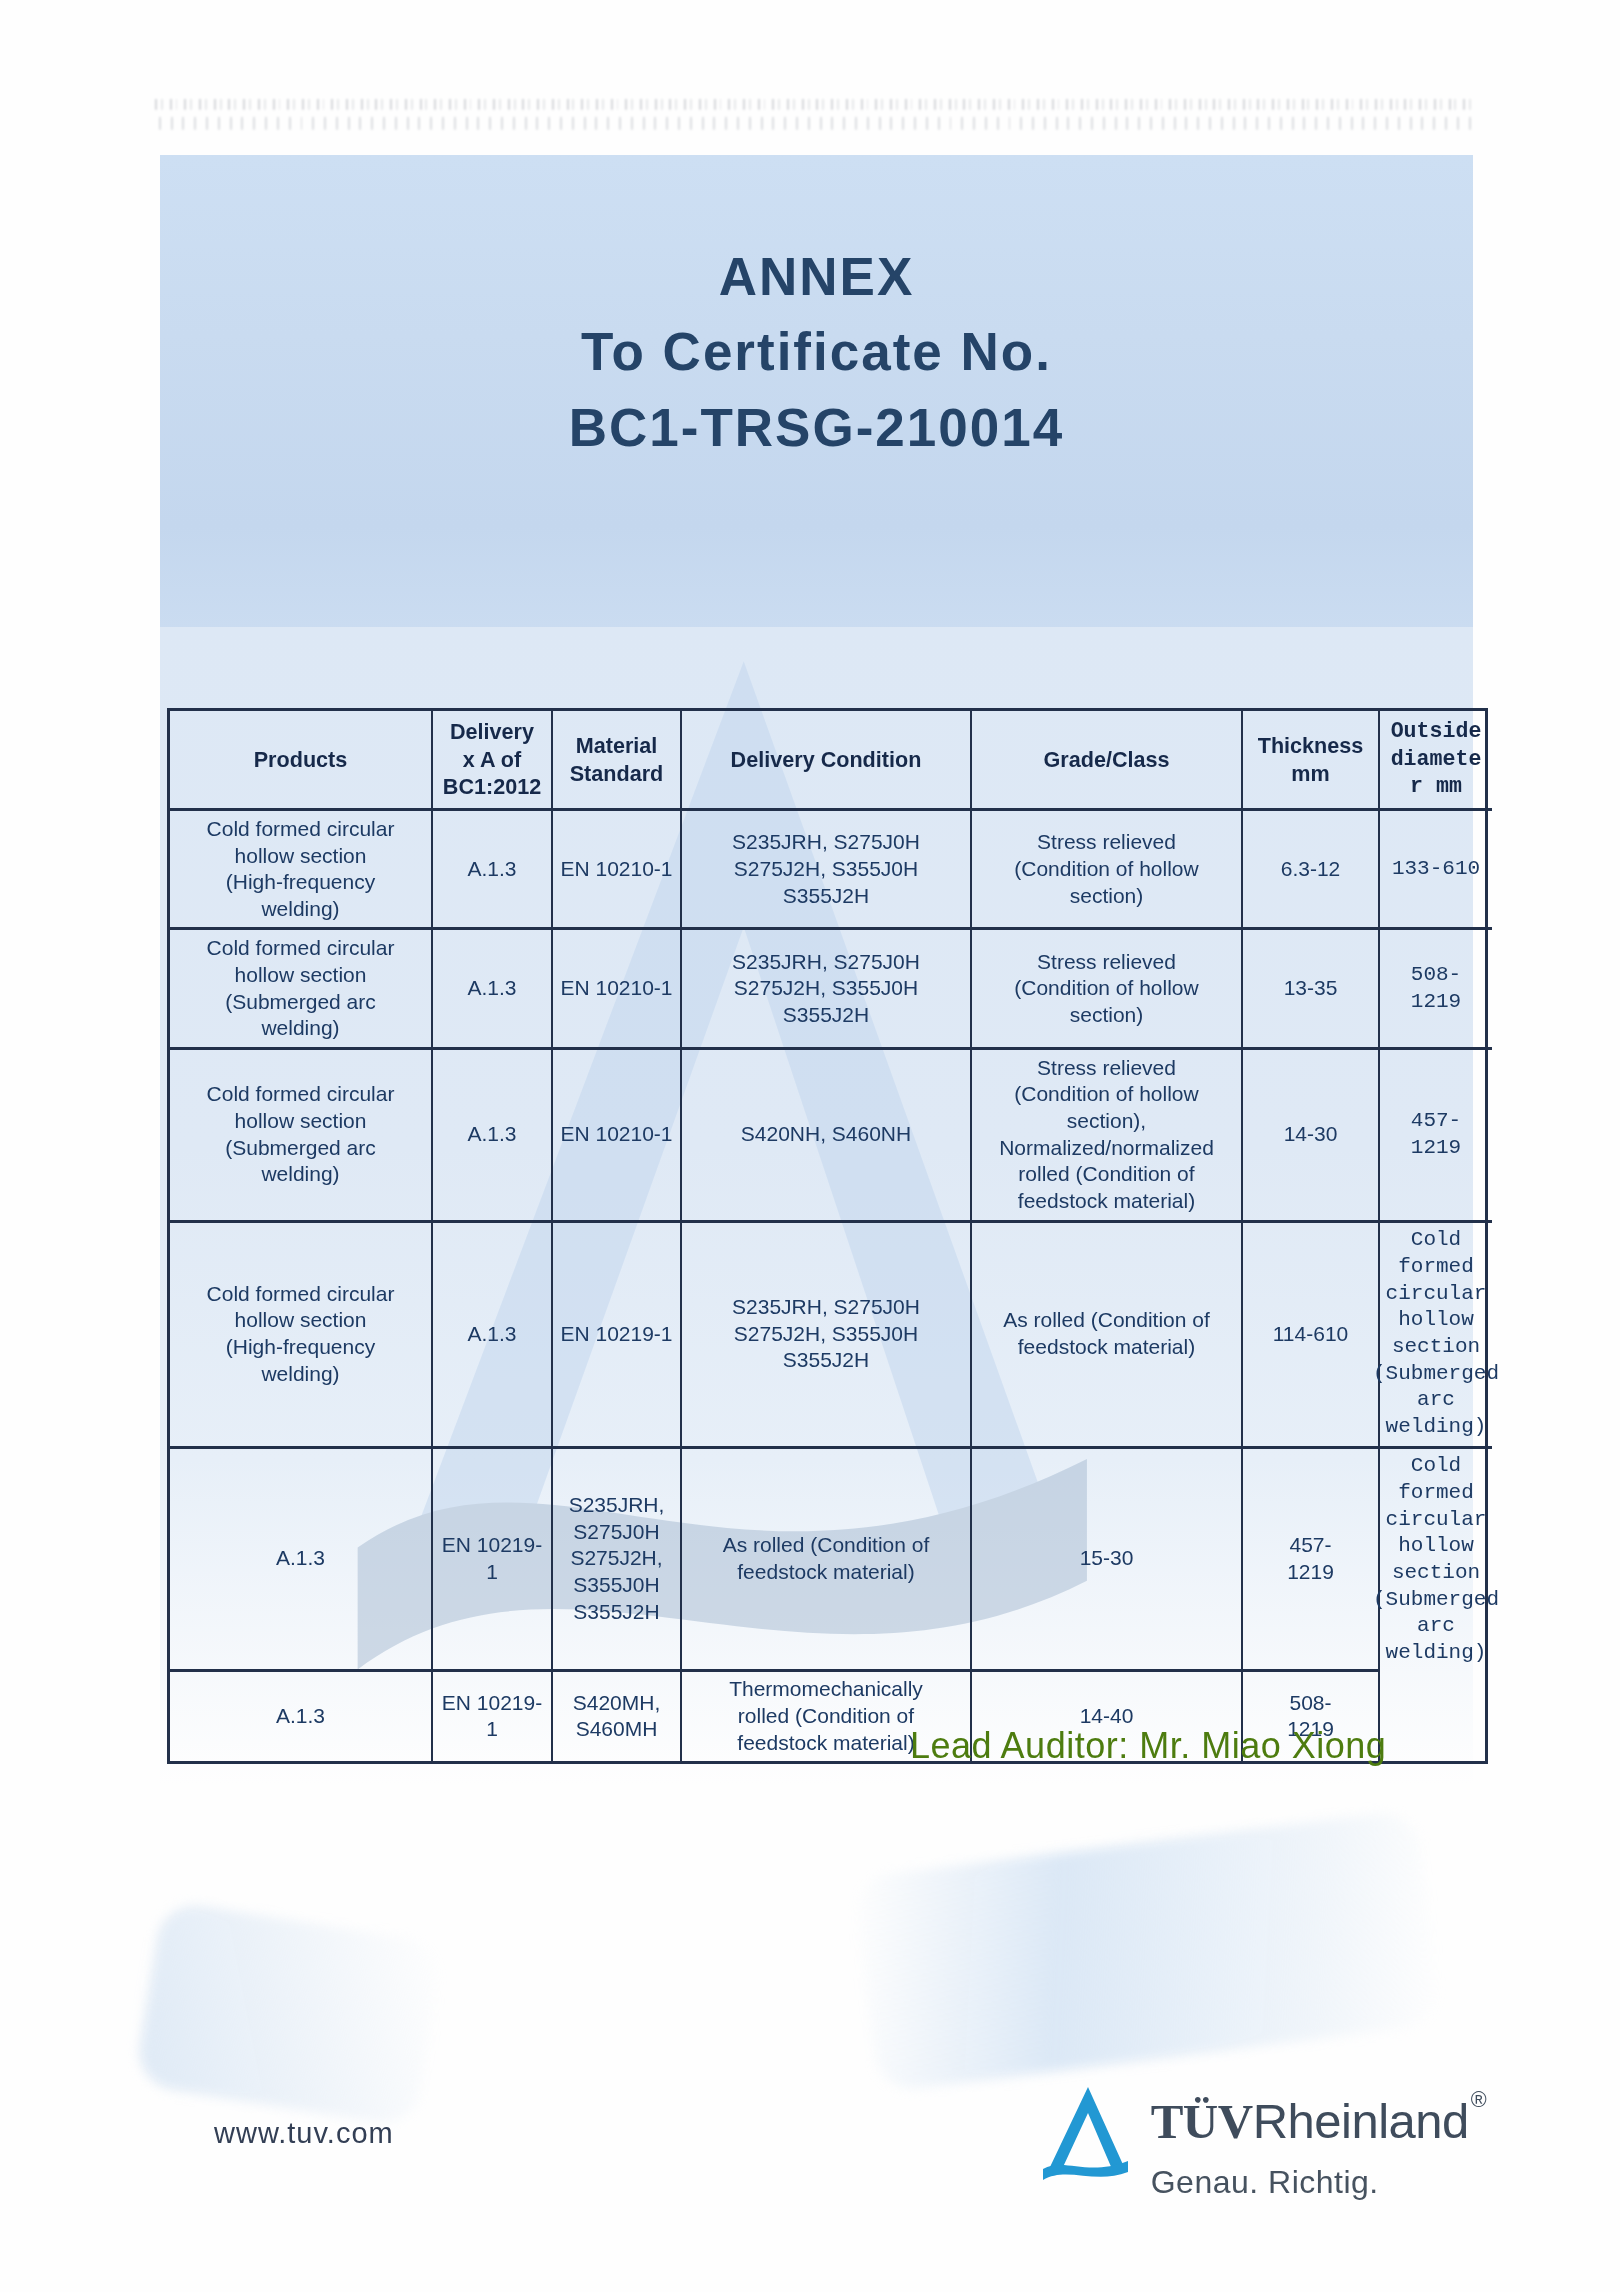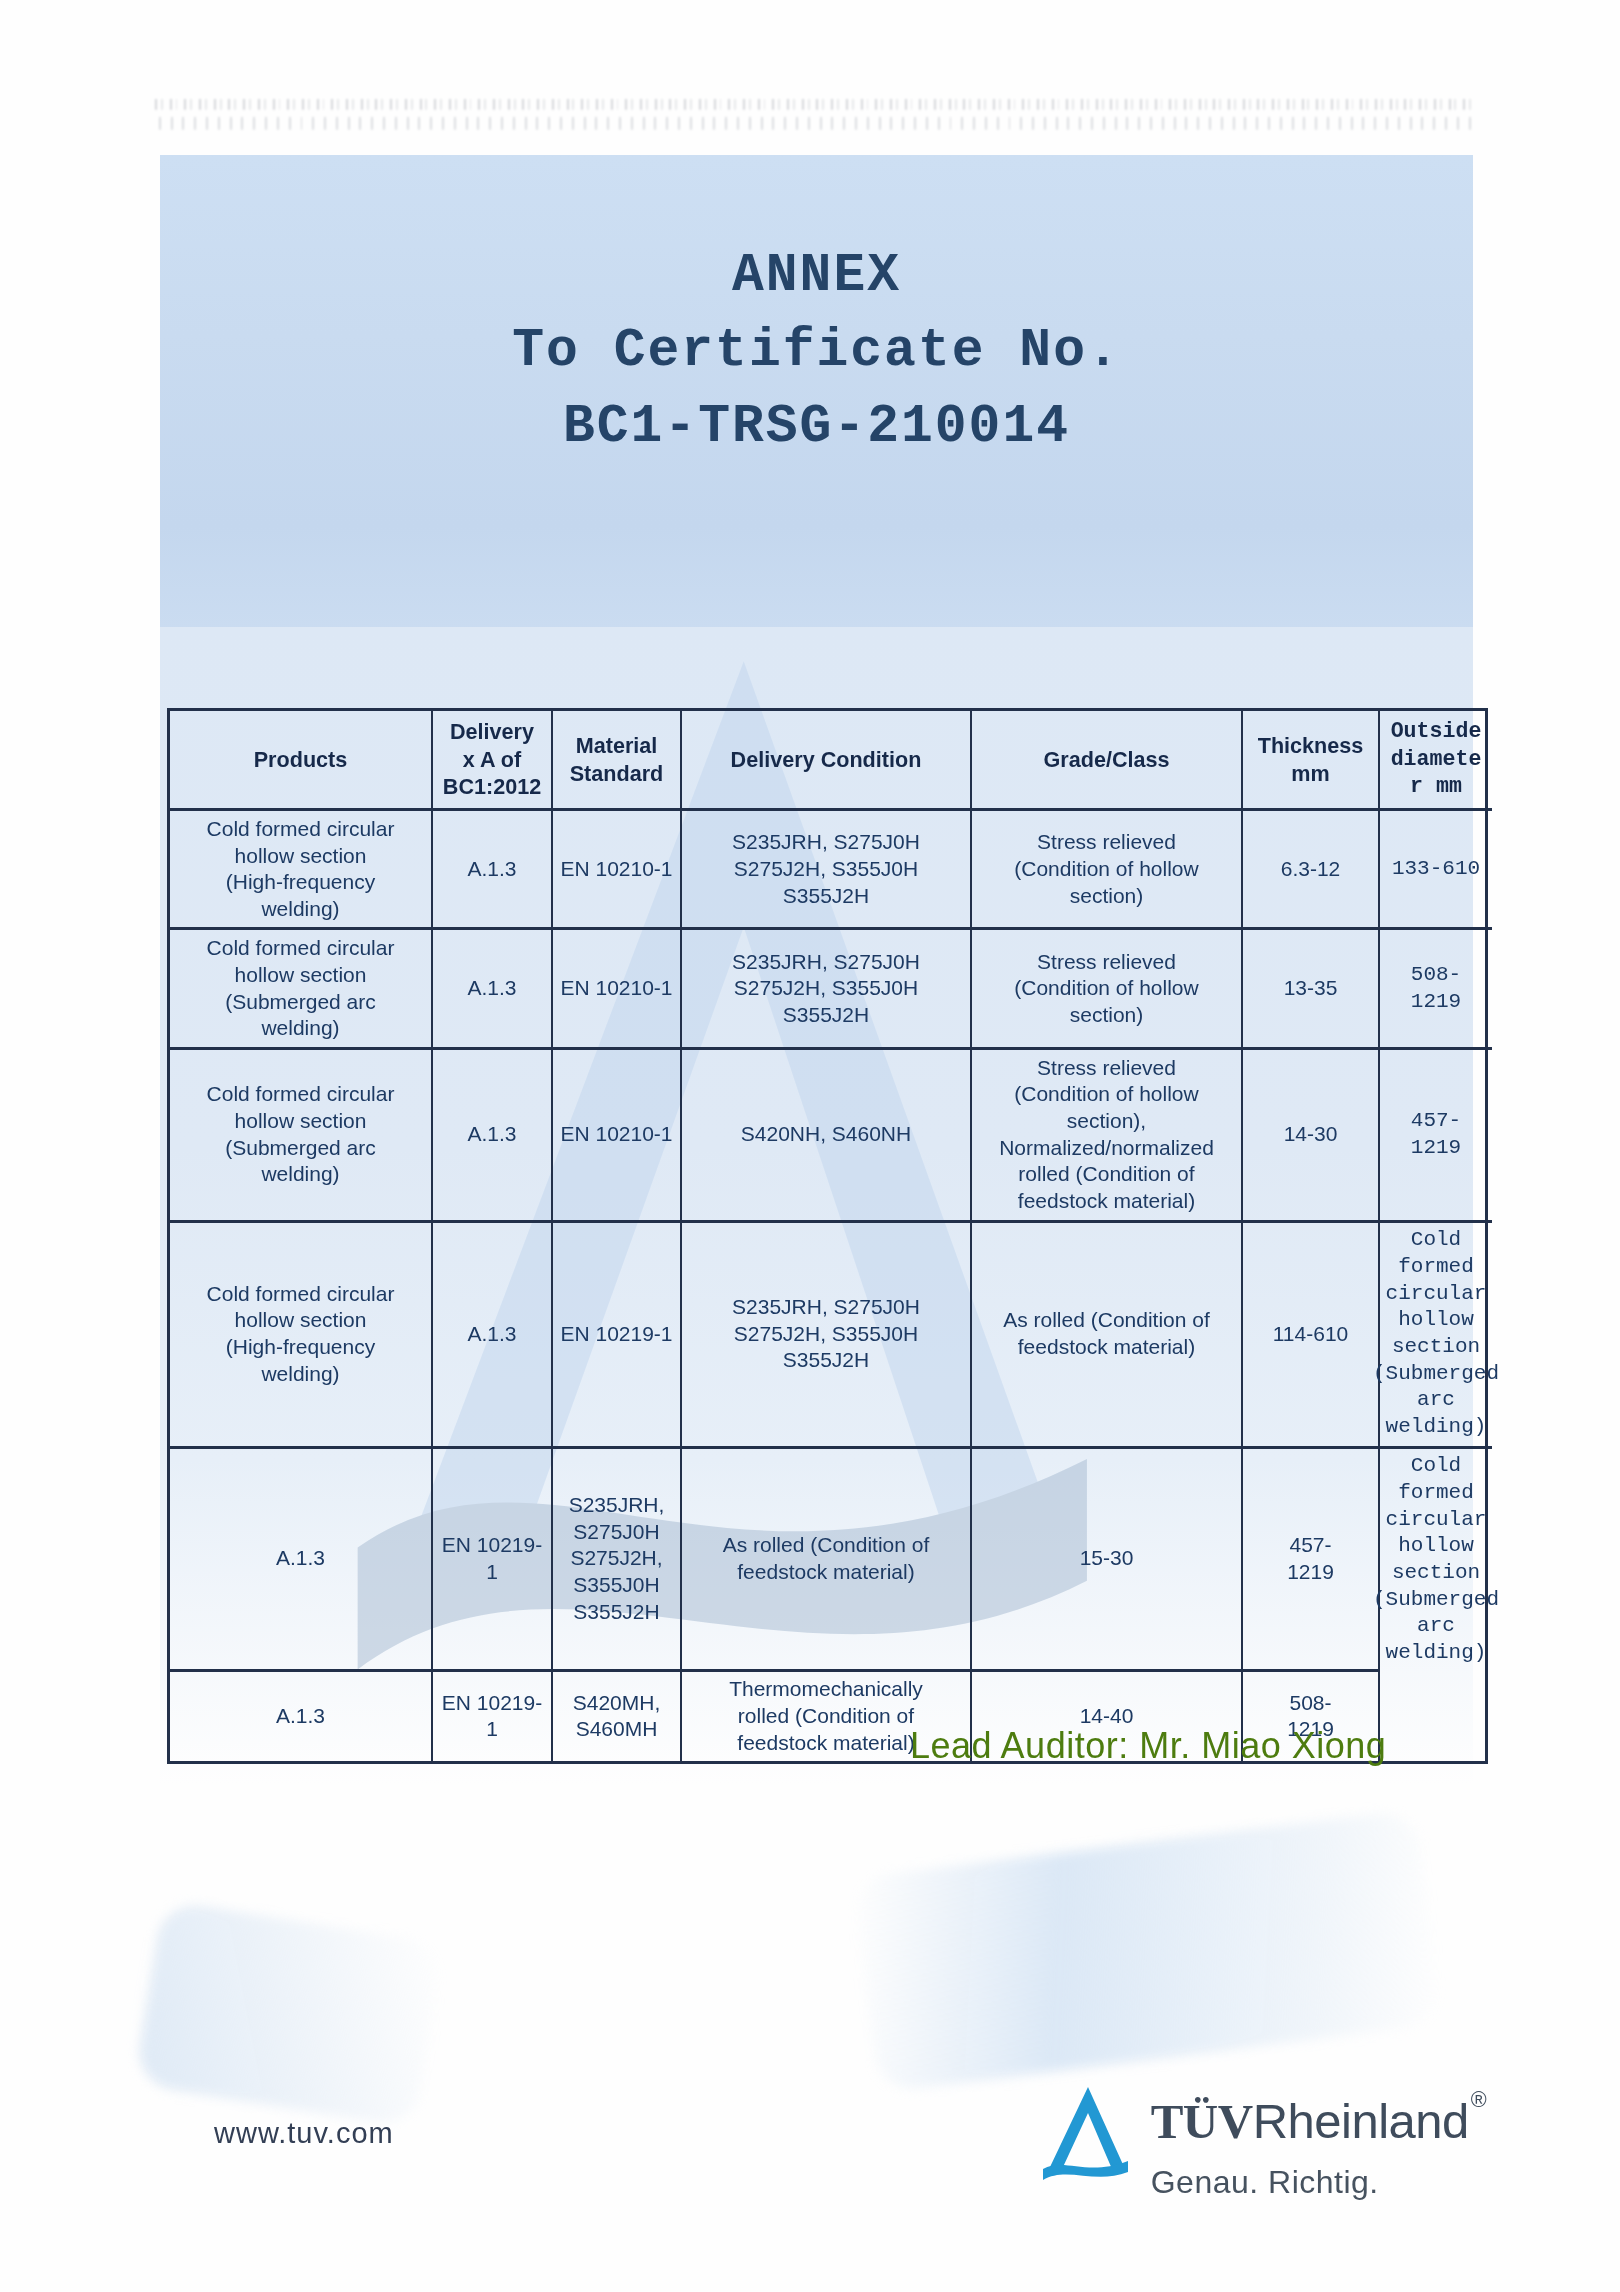--- a/index.html
+++ b/index.html
@@ -28,21 +28,20 @@
     background-size:100% 10.8px,100% 12.7px;
     background-position:0 2.9px,0 20.6px;
     background-repeat:no-repeat;
     filter:blur(1.1px);
     opacity:.42;
   }
   
   .header-box{
     position:absolute;left:160px;top:155px;width:1313px;height:516px;
     background:linear-gradient(180deg,#cddff3 0%,var(--header_bg) 35%,#c4d7ee 72%,#cddef2 100%);
-    font-family:Liberation Mono, monospace;
   }
   .header-title{
     margin-top:84px;text-align:center;white-space:pre-line;
     font-size:53px;font-weight:bold;line-height:1.42;letter-spacing:2px;
     color:var(--title_text);
   }
   
   .content-panel{
     position:absolute;left:160px;top:627px;width:1313px;height:1157px;
     background:linear-gradient(180deg,#dde8f5 0%,var(--panel_bg) 45%,#e7eff8 72%,rgba(246,250,253,0) 100%);

